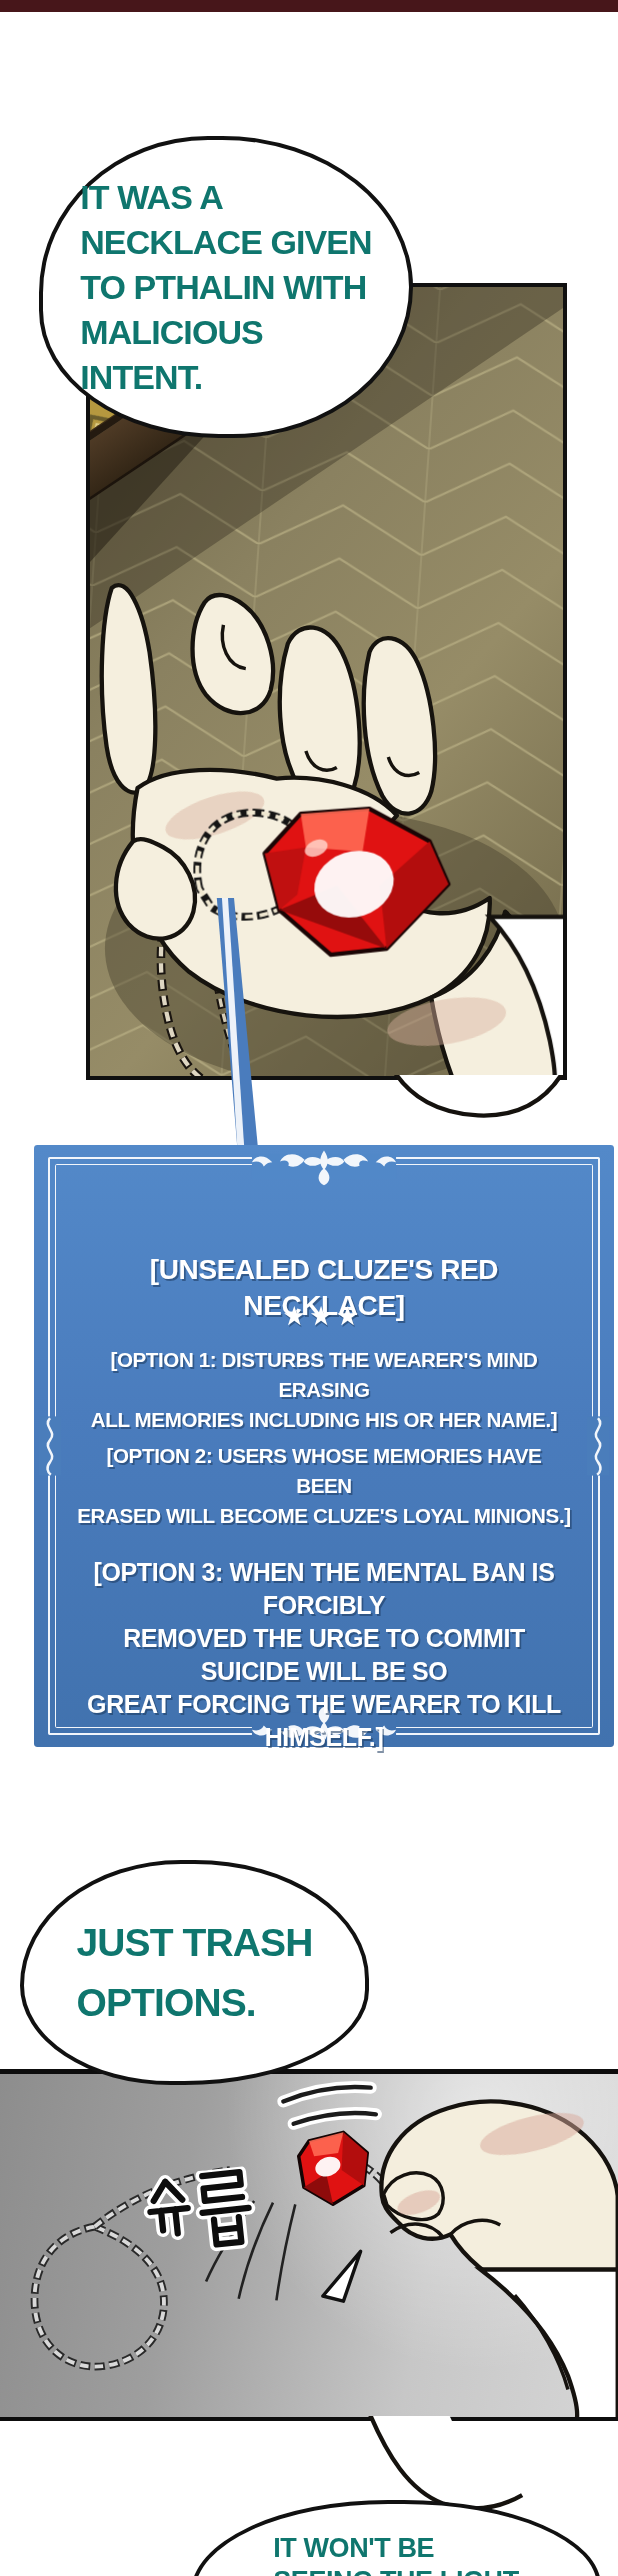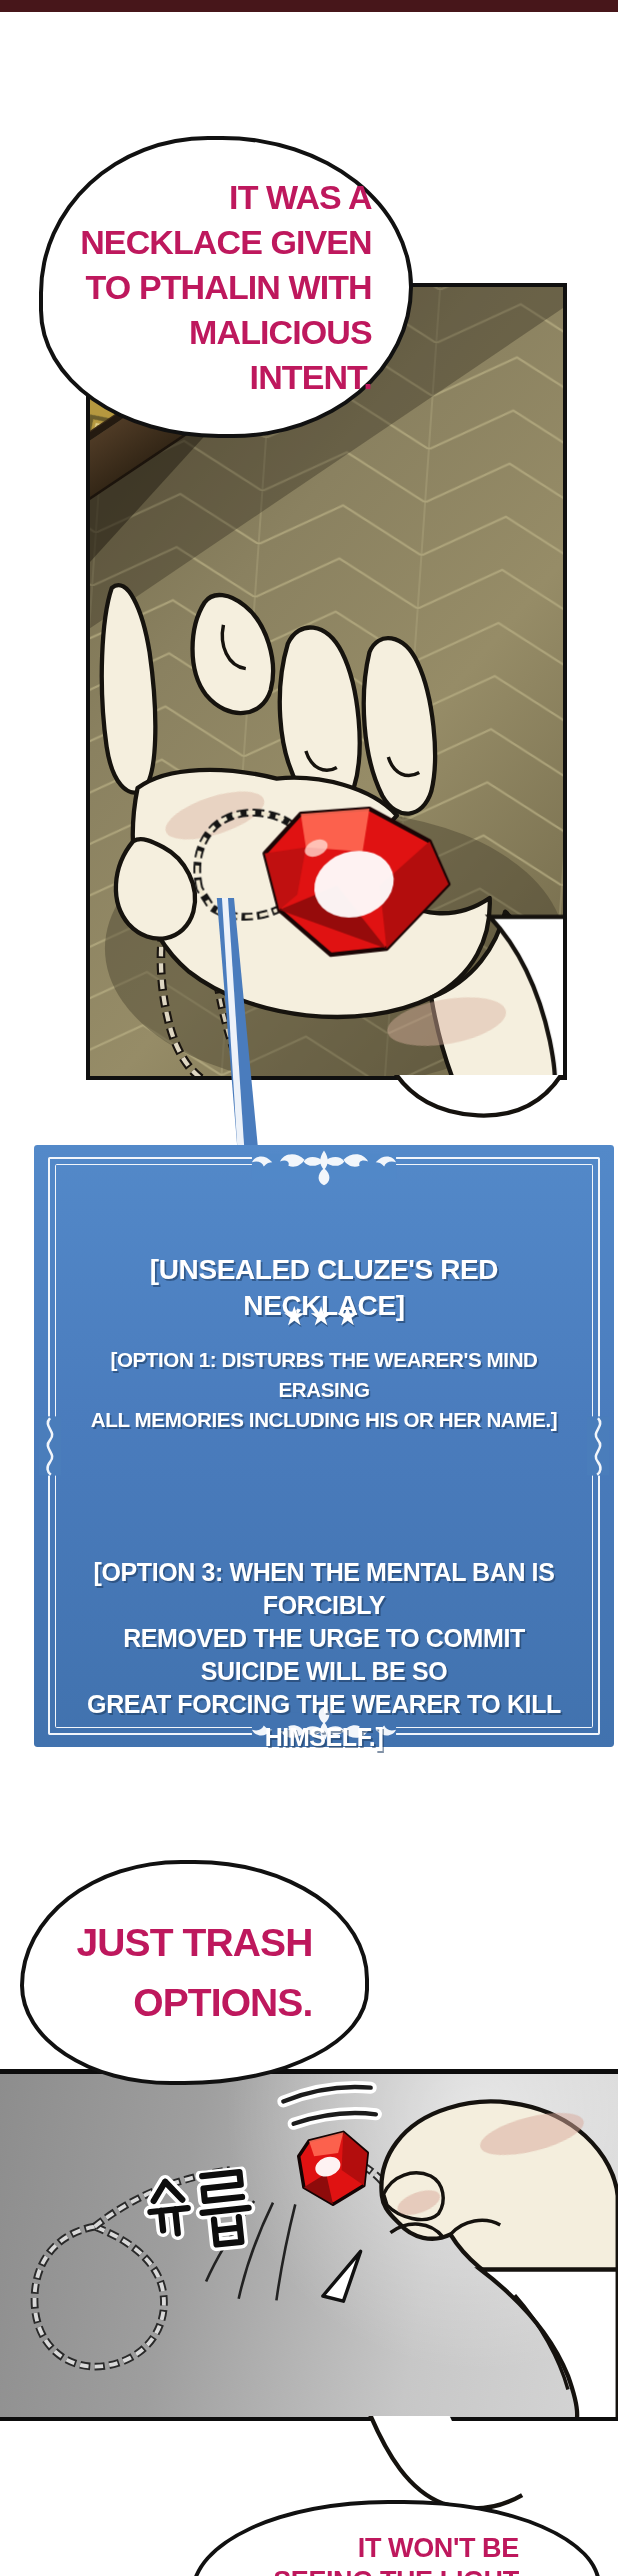--- a/index.html
+++ b/index.html
@@ -17,22 +17,22 @@
   .panel3{left:0;top:2069px;width:618px;height:343px;
           border-top:5.2px solid #0d0d0d;border-bottom:4.3px solid #0d0d0d;box-sizing:content-box;
           background:
             radial-gradient(circle at 78% 12%, rgba(255,255,255,.55), rgba(255,255,255,0) 45%),
             linear-gradient(100deg,#8d8d8d 0%,#9e9e9e 30%,#c7c7c7 68%,#d6d6d6 100%);
           overflow:hidden;}
   .panel3 svg{position:absolute;left:0;top:0;}
 
   
   .bubble{background:#ffffff;border:4.3px solid #111111;box-sizing:border-box;
-          display:flex;align-items:center;justify-content:center;text-align:right;
-          color:#be185d;font-weight:700;white-space:pre-line;}
+          display:flex;align-items:center;justify-content:center;text-align:left;
+          color:#0f766e;font-weight:700;white-space:pre-line;}
   .b1{left:39px;top:136px;width:374px;height:302px;
       border-radius:47% 53% 50% 50% / 54% 52% 52% 44%;
       font-size:34px;line-height:45px;letter-spacing:-0.9px;}
   .b2{left:20px;top:1860px;width:349px;height:225px;
       border-radius:48% 52% 55% 45% / 58% 55% 44% 46%;
       font-size:39px;line-height:60px;letter-spacing:-0.9px;}
   .b3{left:82px;top:2282px;width:419px;height:251px;
       border-radius:50% 50% 48% 52% / 52% 50% 50% 48%;
       font-size:27px;line-height:37px;letter-spacing:-0.4px;z-index:8;}
   .b4{left:191px;top:2500px;width:410px;height:172px;
@@ -232,20 +232,22 @@
     </svg>
     <svg class="squig squig-right" width="22" height="60" viewBox="0 0 26 70">
       <rect x="0" y="0" width="26" height="70" fill="#4a7dbb"></rect>
       <path d="M13,2 C4,12 22,18 13,28 C4,38 22,44 13,54 C8,60 10,66 14,69" fill="none" stroke="#f2f6fb" stroke-width="3"></path>
     </svg>
 
     <div class="stext s-title">[UNSEALED CLUZE'S RED NECKLACE]</div>
     <div class="stext s-stars">★★★</div>
     <div class="stext s-opt1">[OPTION 1: DISTURBS THE WEARER'S MIND ERASING
 ALL MEMORIES INCLUDING HIS OR HER NAME.]</div>
+    <div class="stext s-opt2">[OPTION 2: USERS WHOSE MEMORIES HAVE BEEN
+ERASED WILL BECOME CLUZE'S LOYAL MINIONS.]</div>
     <div class="stext s-opt3">[OPTION 3: WHEN THE MENTAL BAN IS FORCIBLY
 REMOVED THE URGE TO COMMIT SUICIDE WILL BE SO
 GREAT FORCING THE WEARER TO KILL HIMSELF.]</div>
   </div>
 
   <div class="abs panel3">
     <svg width="618" height="343" viewBox="0 0 720 400">
 
       <g fill="none" stroke-linecap="round">
         <path d="M330,32 C362,19 398,13 432,16" stroke="#ffffff" stroke-width="14"></path>

